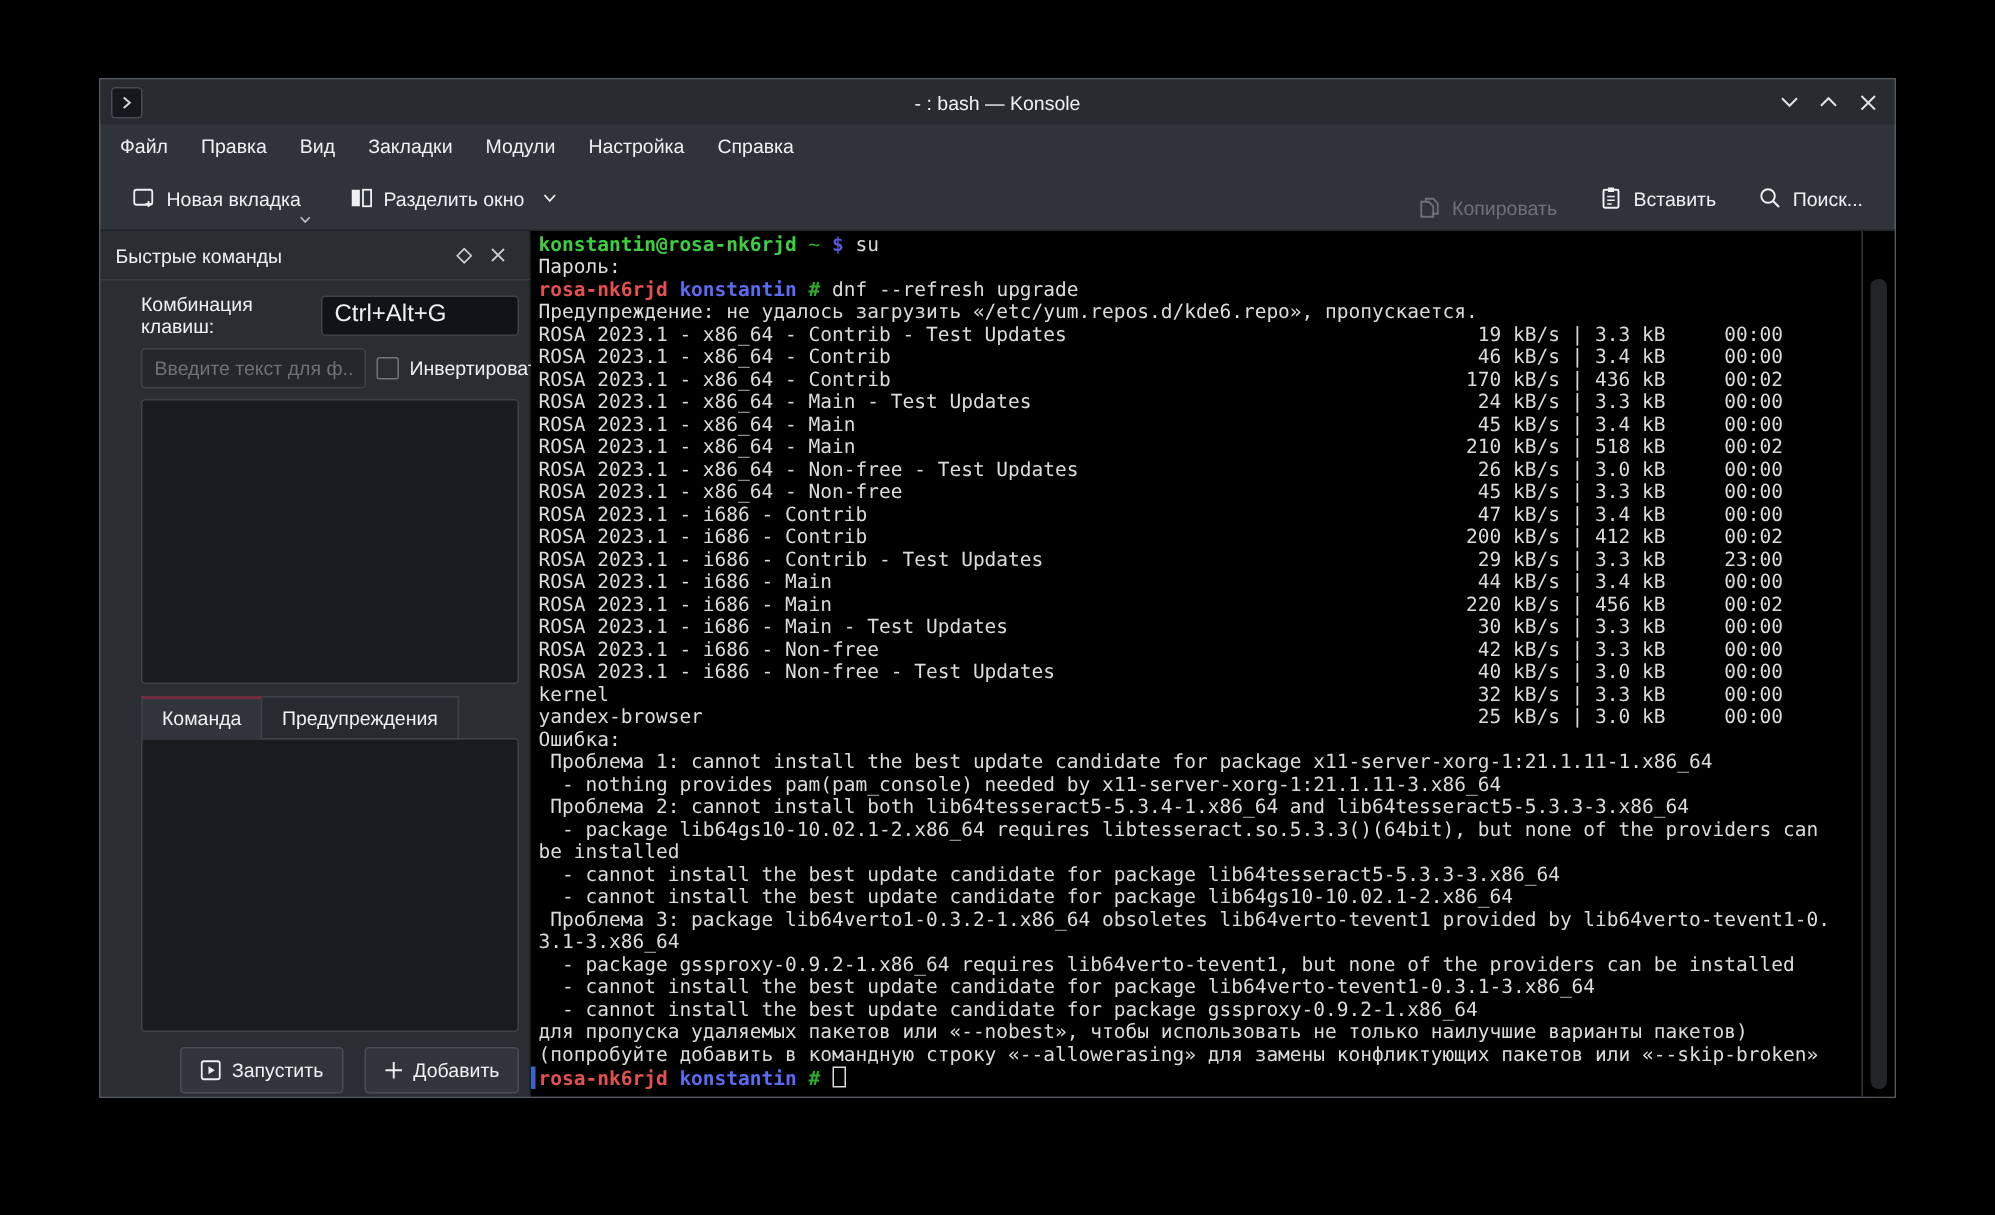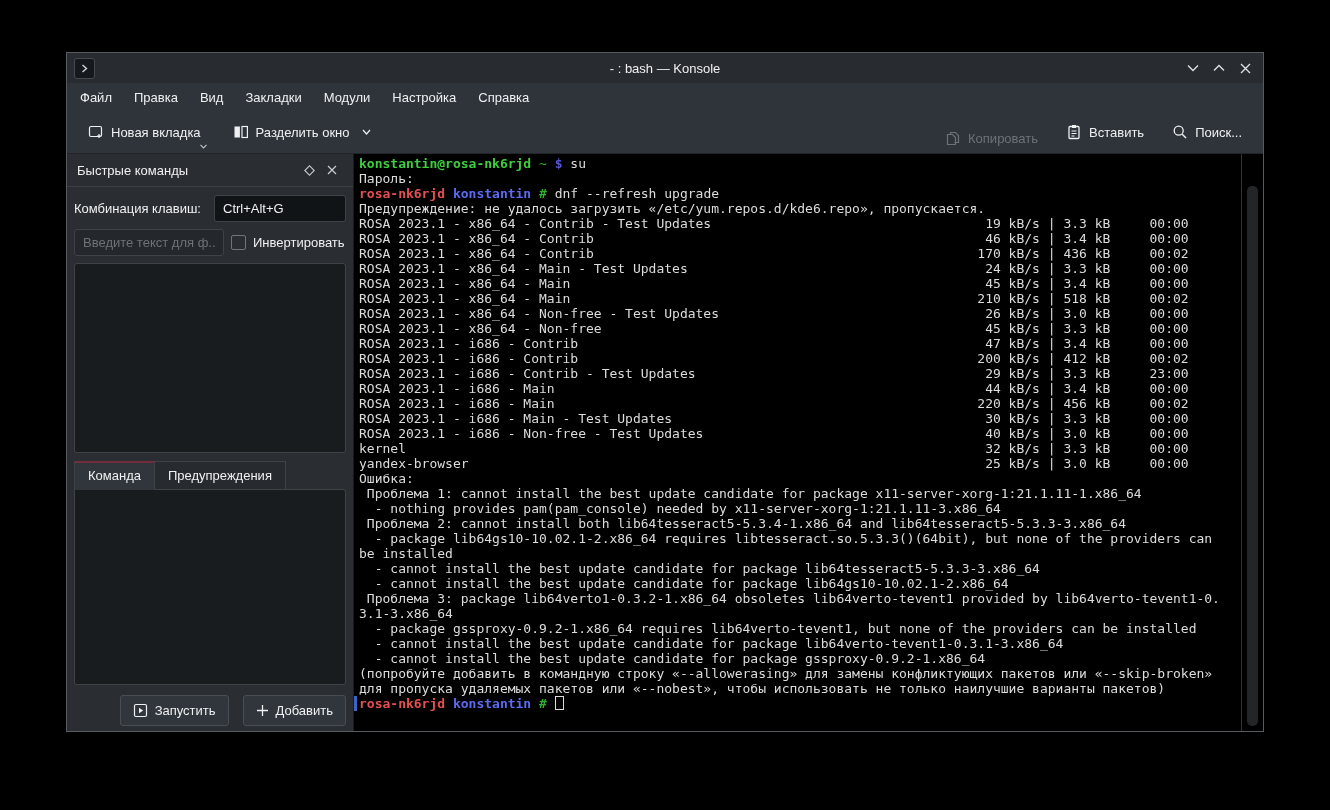--- a/index.html
+++ b/index.html
@@ -29,25 +29,25 @@
   .tb-arrow{position:absolute;right:3px;bottom:-2px;}
   .spacer{flex:1;}
   svg.icon{display:block;}
   
   .content{flex:1;display:flex;min-height:0;}
   
   .panel{flex:0 0 287px;width:287px;background:#2a2e33;border-right:1px solid #191c1f;display:flex;flex-direction:column;box-sizing:border-box;}
   .panel-header{flex:0 0 32px;display:flex;align-items:center;padding:0 10px;border-bottom:1px solid #3a3f44;}
   .panel-title{color:#eff0f1;font-size:13px;flex:1;}
   .ph-btn{padding:2px 6px;color:#c8cdd2;display:flex;align-items:center;}
-  .panel-body{flex:1;padding:8px 7px 9px 7px;display:flex;flex-direction:column;min-height:0;}
+  .panel-body{flex:1;padding:8px 7px 9px 7px;display:flex;flex-direction:column;min-height:0;margin-left:20px;}
   .row1{display:flex;align-items:center;margin-bottom:7px;}
   .row1 .lbl{color:#eff0f1;font-size:13px;flex:1;}
   .kbd-input{width:114px;height:25px;background:#111417;border:1px solid #3e4348;border-radius:3px;
-    color:#eff0f1;font-size:13px;padding:0 8px;font-family:"Liberation Sans",sans-serif;outline:none;}
+    color:#eff0f1;font-size:16px;padding:0 8px;font-family:"Liberation Sans",sans-serif;outline:none;}
   .row2{display:flex;align-items:center;gap:7px;margin-bottom:7px;}
   .filter-input{width:132px;height:25px;background:#24282d;border:1px solid #3e4348;border-radius:3px;
     color:#eff0f1;font-size:13px;padding:0 8px;font-family:"Liberation Sans",sans-serif;outline:none;box-sizing:content-box;}
   .filter-input::placeholder{color:#6d7276;}
   .checkbox{width:13px;height:13px;border:1px solid #70757a;border-radius:2px;background:transparent;flex:0 0 13px;}
   .row2 .lbl{color:#eff0f1;font-size:13px;}
   .list-box{height:188px;flex:0 0 188px;background:#191c1f;border:1px solid #3e4348;border-radius:3px;margin-bottom:8px;}
   .tabs{display:flex;position:relative;z-index:2;}
   .tab{font-size:13px;color:#eff0f1;padding:5px 13px 6px 13px;border:1px solid #3e4348;margin-bottom:-1px;}
   .tab.active{background:#31363c;border-top:2px solid #732e3e;border-bottom:1px solid #31363c;}
@@ -226,35 +226,36 @@
         <div class="t-line"><span class="c-fg">ROSA 2023.1 - x86_64 - Main                                                     45 kB/s | 3.4 kB     00:00</span></div>
         <div class="t-line"><span class="c-fg">ROSA 2023.1 - x86_64 - Main                                                    210 kB/s | 518 kB     00:02</span></div>
         <div class="t-line"><span class="c-fg">ROSA 2023.1 - x86_64 - Non-free - Test Updates                                  26 kB/s | 3.0 kB     00:00</span></div>
         <div class="t-line"><span class="c-fg">ROSA 2023.1 - x86_64 - Non-free                                                 45 kB/s | 3.3 kB     00:00</span></div>
         <div class="t-line"><span class="c-fg">ROSA 2023.1 - i686 - Contrib                                                    47 kB/s | 3.4 kB     00:00</span></div>
         <div class="t-line"><span class="c-fg">ROSA 2023.1 - i686 - Contrib                                                   200 kB/s | 412 kB     00:02</span></div>
         <div class="t-line"><span class="c-fg">ROSA 2023.1 - i686 - Contrib - Test Updates                                     29 kB/s | 3.3 kB     23:00</span></div>
         <div class="t-line"><span class="c-fg">ROSA 2023.1 - i686 - Main                                                       44 kB/s | 3.4 kB     00:00</span></div>
         <div class="t-line"><span class="c-fg">ROSA 2023.1 - i686 - Main                                                      220 kB/s | 456 kB     00:02</span></div>
         <div class="t-line"><span class="c-fg">ROSA 2023.1 - i686 - Main - Test Updates                                        30 kB/s | 3.3 kB     00:00</span></div>
+        <div class="t-line"><span class="c-fg">ROSA 2023.1 - i686 - Non-free                                                   42 kB/s | 3.3 kB     00:00</span></div>
         <div class="t-line"><span class="c-fg">ROSA 2023.1 - i686 - Non-free - Test Updates                                    40 kB/s | 3.0 kB     00:00</span></div>
         <div class="t-line"><span class="c-fg">kernel                                                                          32 kB/s | 3.3 kB     00:00</span></div>
         <div class="t-line"><span class="c-fg">yandex-browser                                                                  25 kB/s | 3.0 kB     00:00</span></div>
         <div class="t-line"><span class="c-fg">Ошибка:</span></div>
         <div class="t-line"><span class="c-fg"> Проблема 1: cannot install the best update candidate for package x11-server-xorg-1:21.1.11-1.x86_64</span></div>
         <div class="t-line"><span class="c-fg">  - nothing provides pam(pam_console) needed by x11-server-xorg-1:21.1.11-3.x86_64</span></div>
         <div class="t-line"><span class="c-fg"> Проблема 2: cannot install both lib64tesseract5-5.3.4-1.x86_64 and lib64tesseract5-5.3.3-3.x86_64</span></div>
         <div class="t-line"><span class="c-fg">  - package lib64gs10-10.02.1-2.x86_64 requires libtesseract.so.5.3.3()(64bit), but none of the providers can</span></div>
         <div class="t-line"><span class="c-fg">be installed</span></div>
         <div class="t-line"><span class="c-fg">  - cannot install the best update candidate for package lib64tesseract5-5.3.3-3.x86_64</span></div>
         <div class="t-line"><span class="c-fg">  - cannot install the best update candidate for package lib64gs10-10.02.1-2.x86_64</span></div>
         <div class="t-line"><span class="c-fg"> Проблема 3: package lib64verto1-0.3.2-1.x86_64 obsoletes lib64verto-tevent1 provided by lib64verto-tevent1-0.</span></div>
         <div class="t-line"><span class="c-fg">3.1-3.x86_64</span></div>
         <div class="t-line"><span class="c-fg">  - package gssproxy-0.9.2-1.x86_64 requires lib64verto-tevent1, but none of the providers can be installed</span></div>
         <div class="t-line"><span class="c-fg">  - cannot install the best update candidate for package lib64verto-tevent1-0.3.1-3.x86_64</span></div>
         <div class="t-line"><span class="c-fg">  - cannot install the best update candidate for package gssproxy-0.9.2-1.x86_64</span></div>
+        <div class="t-line"><span class="c-fg">для пропуска удаляемых пакетов или «--nobest», чтобы использовать не только наилучшие варианты пакетов)</span></div>
         <div class="t-line"><span class="c-fg">(попробуйте добавить в командную строку «--allowerasing» для замены конфликтующих пакетов или «--skip-broken»</span></div>
-        <div class="t-line"><span class="c-fg">для пропуска удаляемых пакетов или «--nobest», чтобы использовать не только наилучшие варианты пакетов)</span></div>
         <div class="t-line"><span class="c-rb">rosa-nk6rjd</span><span class="c-fg"> </span><span class="c-bb">konstantin</span><span class="c-fg"> </span><span class="c-gb">#</span><span class="c-fg"> </span><span class="line-ind"></span><span class="cursor"></span></div>
       </div>
 
   </div>
 </div>
 
 </body></html>

